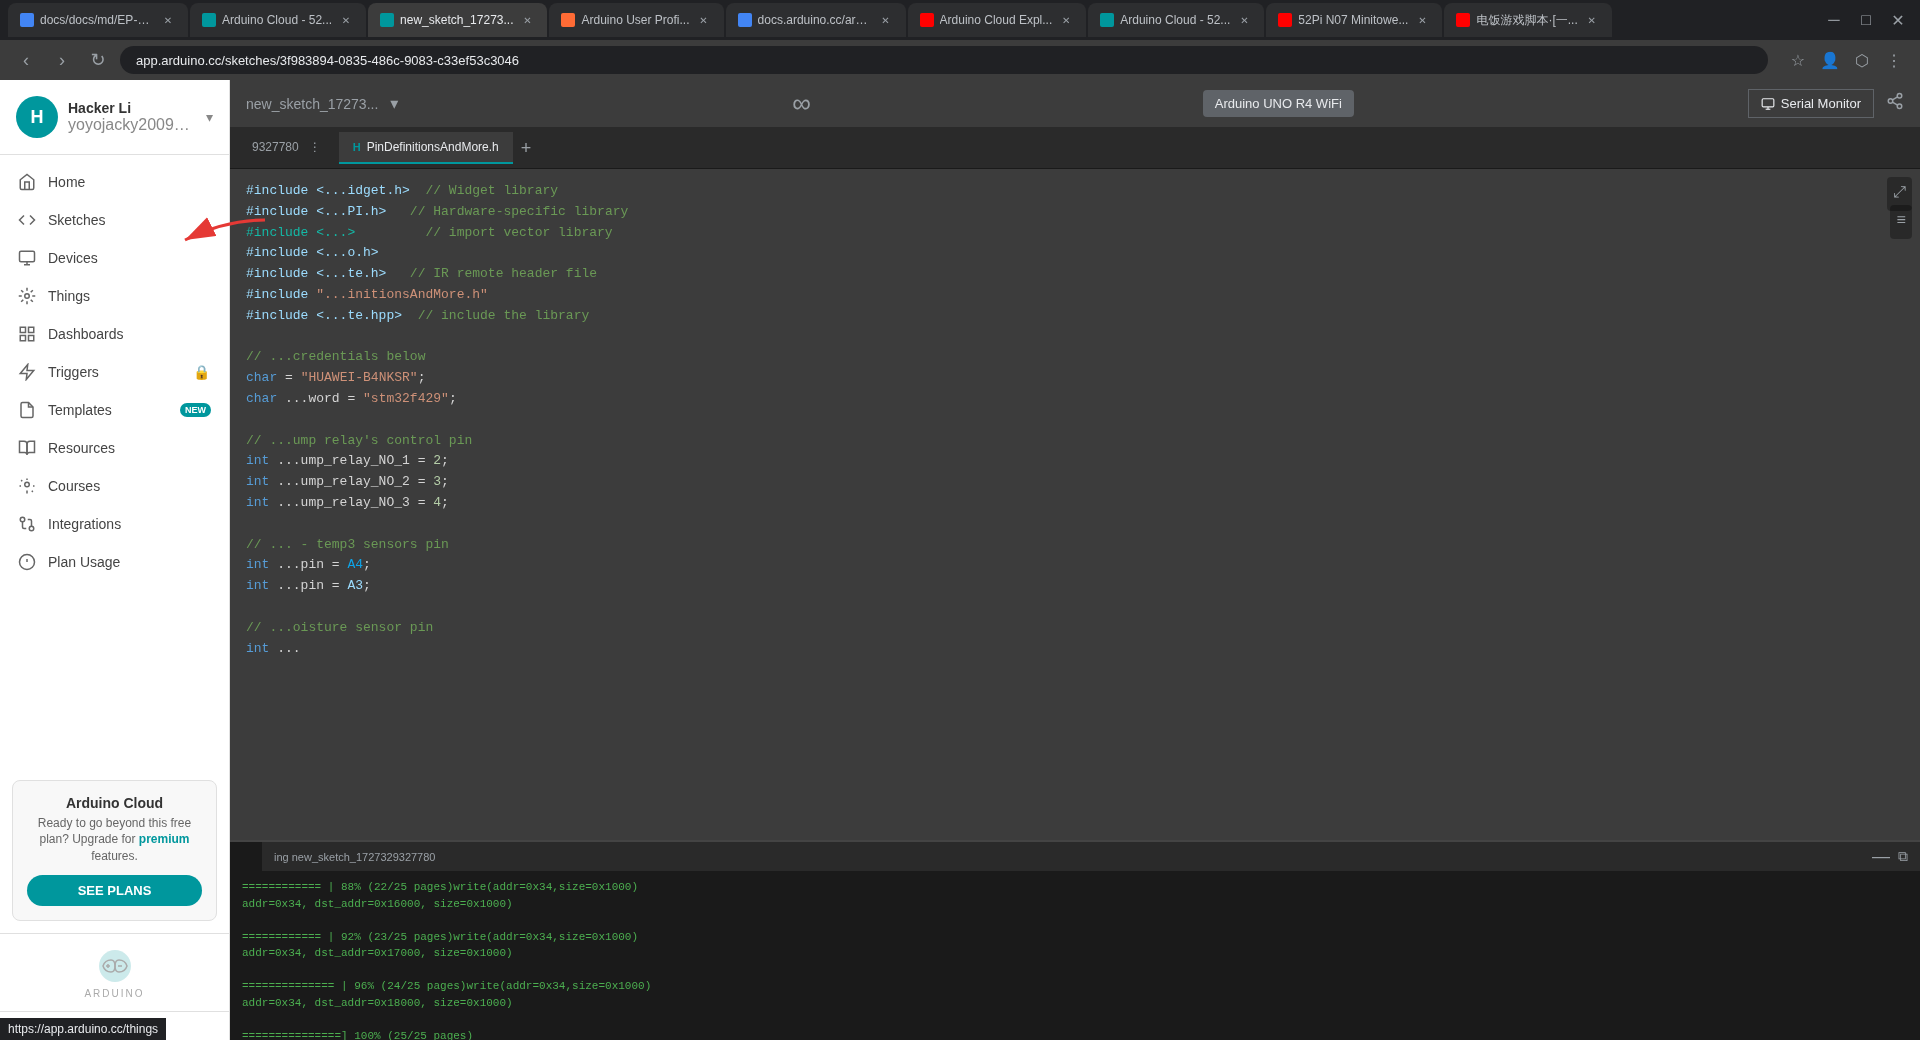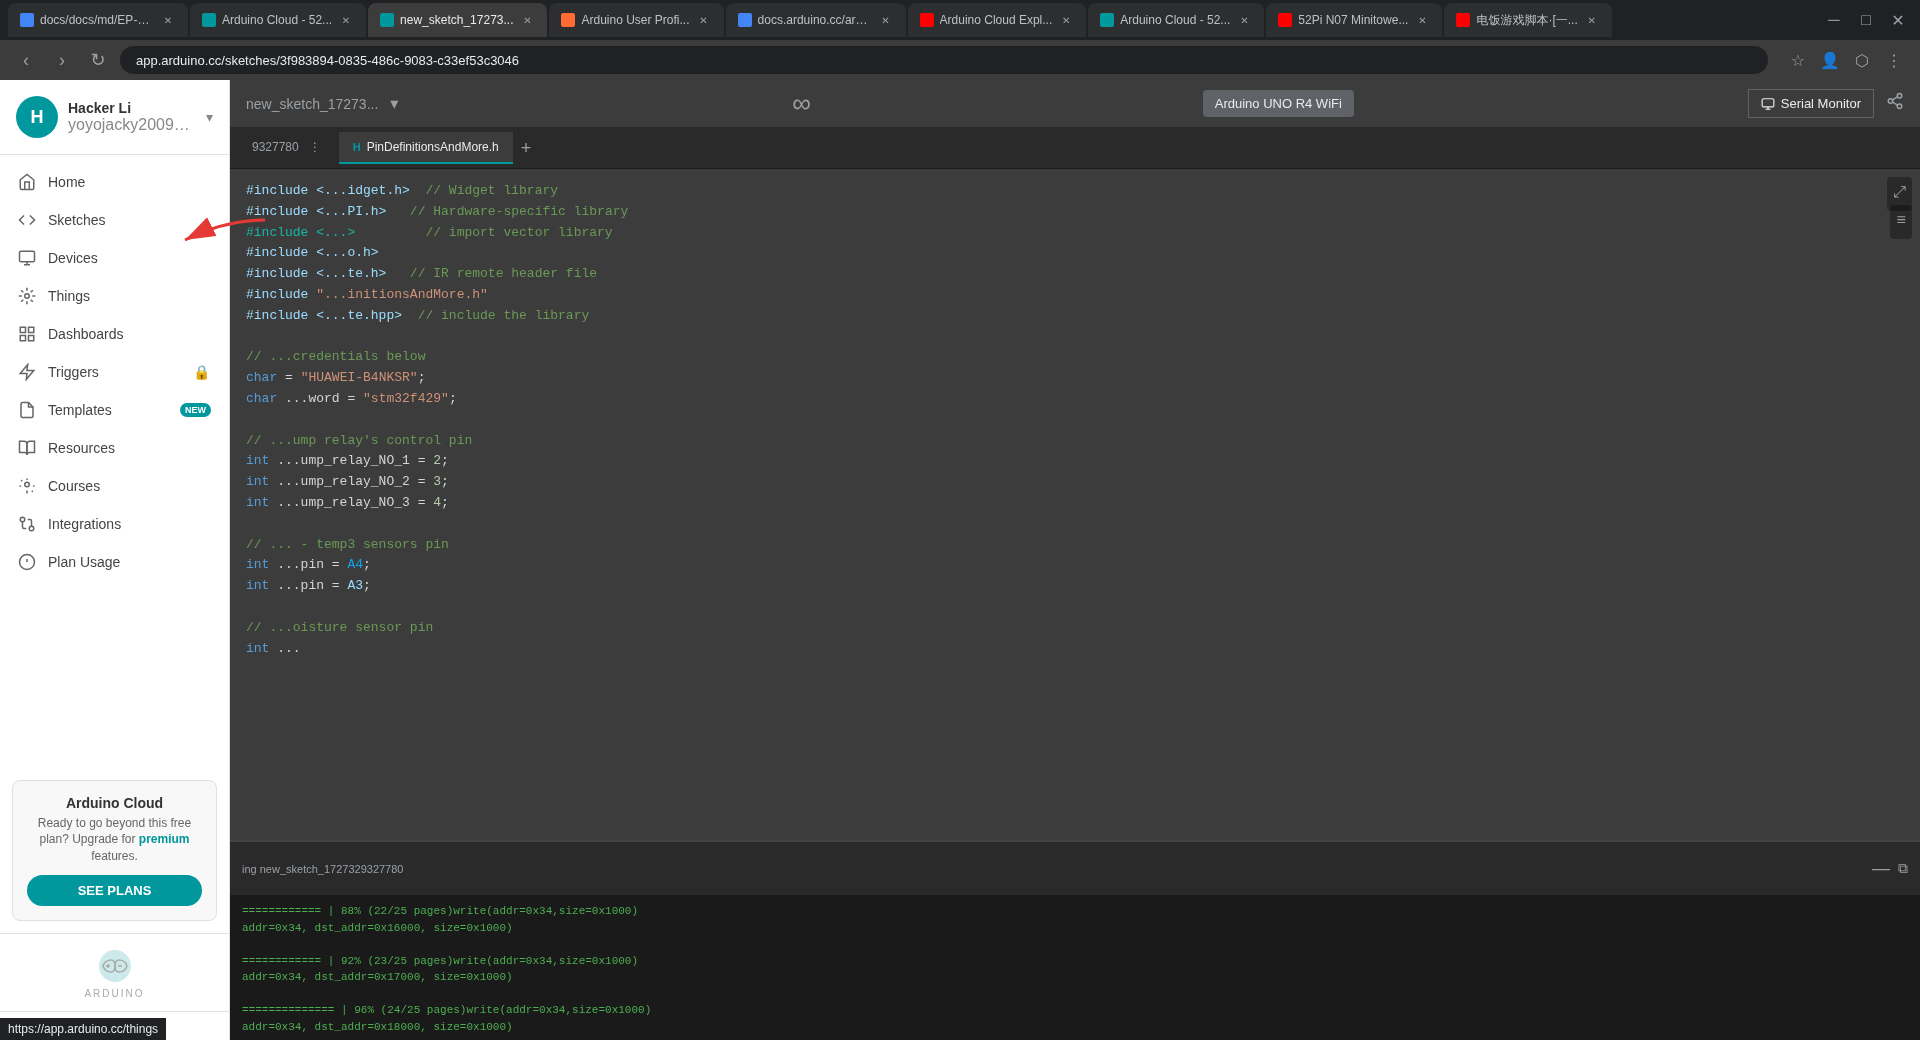--- a/index.html
+++ b/index.html
@@ -148,21 +148,21 @@
       position: absolute; top: 36px; right: 8px; color: #9aa0a6; cursor: pointer; font-size: 16px;
       background: rgba(0,0,0,0.3); border-radius: 4px; padding: 4px 6px;
     }
 
     
     .terminal {
       height: 200px; background: #1a1a1a; display: flex; flex-direction: column;
       border-top: 2px solid #444;
     }
     .terminal-toolbar {
-      display: flex; align-items: center; padding: 16px 12px; background: #2a2a2a; gap: 8px;
+      display: flex; align-items: center; padding: 4px 12px; background: #2a2a2a; gap: 8px; margin-left: 32px;
     }
     .terminal-label { color: #9aa0a6; font-size: 11px; }
     .terminal-minimize { margin-left: auto; color: #9aa0a6; font-size: 18px; cursor: pointer; }
     .terminal-copy { color: #9aa0a6; font-size: 14px; cursor: pointer; }
     .terminal-content {
       flex: 1; padding: 8px 12px; overflow-y: auto; font-family: 'Courier New', monospace;
       font-size: 11px; color: #4caf50; line-height: 1.5;
     }
 
     

